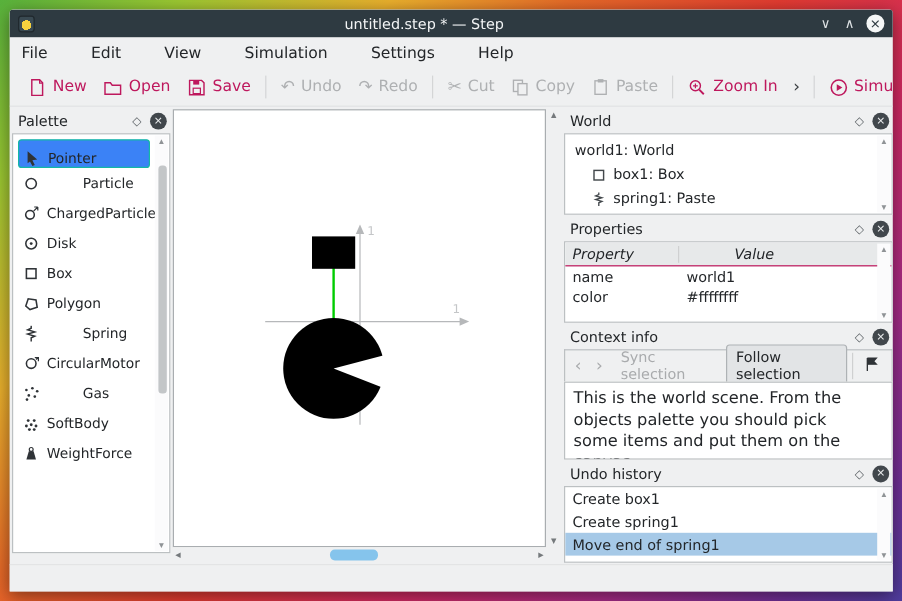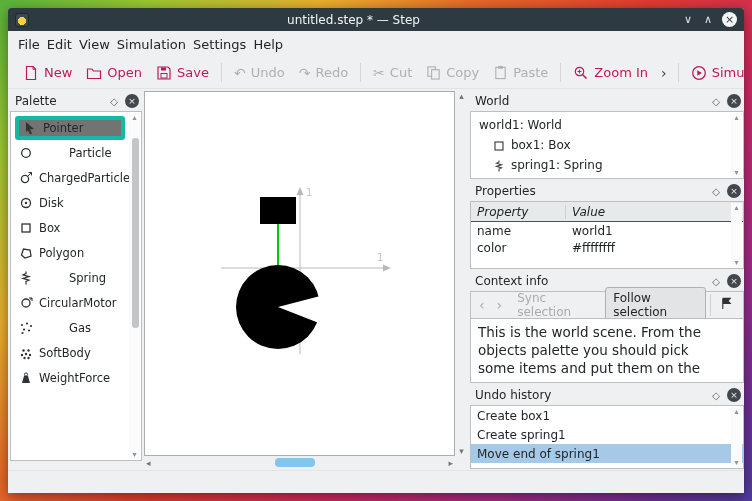--- a/index.html
+++ b/index.html
@@ -31,21 +31,21 @@
   .titlebar .title { flex: 1; text-align: center; }
   .tb-ctl { width: 20px; text-align: center; font-size: 11px; color: #dfe3e5; }
   .tb-close {
     width: 15px; height: 15px; border-radius: 50%; background: #f4f6f6; color: #2e3a41;
     display: flex; align-items: center; justify-content: center;
     font-size: 11px; line-height: 1; margin-left: 4px; flex: none;
   }
   
   .menubar {
     height: 26px; display: flex; align-items: center;
-    padding: 0 10px; gap: 7px; font-size: 13px; flex: none;
+    padding: 0 10px; gap: 36px; font-size: 13px; flex: none;
   }
   
   .toolbar {
     height: 32px; display: flex; align-items: center; padding: 0 8px;
     font-size: 13px; flex: none; border-bottom: 1px solid #e2e3e4;
   }
   .tool { display: flex; align-items: center; gap: 5px; padding: 3px 7px; color: #be185d; white-space: nowrap; }
   .tool.disabled { color: #aeb0b2; }
   .tool svg { display: block; }
   .tglyph { font-size: 14px; line-height: 1; }
@@ -65,40 +65,40 @@
   
   .pscroll { position: absolute; top: 1px; bottom: 1px; right: 1px; width: 11px; background: #fbfbfc; display: flex; flex-direction: column; align-items: center; justify-content: space-between; font-size: 8px; color: #8f9396; }
   
   .palette { left: 2px; top: 2px; width: 132px; height: 370px; }
   .pal-list { padding-top: 3px; }
   .pal-item {
     height: 24px; display: flex; align-items: center; gap: 6px;
     margin: 1px 16px 1px 4px; padding: 0 4px; font-size: 11.5px;
   }
   .pal-item.gap-before { margin-top: 0; gap: 36px; }
-  .pal-item.selected { background: #737373; border: 4px solid #14b8a6; border-radius: 3px; }
+  .pal-item.selected { background: #3b82f6; border: 1px solid #14b8a6; border-radius: 3px; align-items: flex-end; }
   .pal-item svg { flex: none; }
   .pal-thumb { position: absolute; right: 2px; top: 26px; width: 7px; height: 190px; border-radius: 3px; background: #c3c6c8; }
   
   .canvas-wrap { position: absolute; left: 136px; top: 2px; width: 324px; height: 378px; }
   .canvas-view { position: absolute; left: 0; top: 0; right: 13px; bottom: 13px; background: #fff; border: 1px solid #a9adb0; }
   .vscroll { position: absolute; right: 0; top: 0; bottom: 13px; width: 13px; background: #eff0f1; display: flex; flex-direction: column; justify-content: space-between; align-items: center; font-size: 9px; color: #75797c; }
   .hscroll { position: absolute; left: 0; bottom: 0; right: 13px; height: 13px; background: #eff0f1; display: flex; justify-content: space-between; align-items: center; font-size: 9px; color: #75797c; padding: 0 2px; }
   .hthumb { position: absolute; left: 42%; width: 13%; top: 2px; height: 9px; border-radius: 4px; background: #85c4ec; }
   
   .world   { left: 462px; top: 2px;   width: 274px; height: 88px; }
   .props   { left: 462px; top: 92px;  width: 274px; height: 88px; }
   .context { left: 462px; top: 182px; width: 274px; height: 112px; }
   .undo    { left: 462px; top: 296px; width: 274px; height: 84px; }
   .tree-row { height: 20px; display: flex; align-items: flex-end; gap: 6px; font-size: 12px; padding-left: 8px; }
   .tree-row.indent { padding-left: 22px; }
   
   .prop-head { display: flex; height: 20px; background: #e7e9ea; border-bottom: 1px solid #be185d; font-size: 12px; align-items: center; font-style: italic; }
   .prop-head .c1 { width: 95px; padding-left: 6px; border-right: 1px solid #cfd0d1; }
-  .prop-head .c2 { padding-left: 6px; }
+  .prop-head .c2 { padding-left: 6px; margin-left: 40px; }
   .prop-row { display: flex; height: 17px; font-size: 12px; align-items: center; }
   .prop-row .c1 { width: 95px; padding-left: 6px; }
   .prop-row .c2 { padding-left: 6px; }
   
   .ctx-toolbar { height: 27px; background: #eff0f1; display: flex; align-items: center; font-size: 12px; padding: 0 4px; gap: 4px; border: 1px solid #bcc0c2; border-bottom: none; }
   .nav-arrow { color: #a9abad; font-size: 14px; padding: 0 4px; }
   .ctx-btn { padding: 3px 7px; color: #a9abad; }
   .ctx-btn.active { color: #232629; background: #e2e4e6; border: 1px solid #aeb2b5; border-radius: 3px; }
   .ctx-flag { margin-left: auto; border-left: 1px solid #cfd0d1; padding: 3px 6px 3px 9px; }
   .ctx-body { flex: 1; background: #fff; border: 1px solid #bcc0c2; font-size: 13.5px; line-height: 1.32; padding: 5px 18px 4px 7px; overflow: hidden; position: relative; }
@@ -350,21 +350,21 @@
         <div class="tree-row indent">
           <svg width="12" height="12" viewBox="0 0 12 12">
               <rect x="2" y="2" width="8" height="8" fill="none" stroke="#43484c" stroke-width="1.2"></rect>
             </svg>
           <span>box1: Box</span>
         </div>
         <div class="tree-row indent">
           <svg width="12" height="12" viewBox="0 0 14 14">
               <path d="M7 0.5 V2.5 L4 3.8 L10 5.6 L4 7.4 L10 9.2 L7 10.5 V13.5" fill="none" stroke="#43484c" stroke-width="1.3"></path>
             </svg>
-          <span>spring1: Spring</span>
+          <span>spring1: Paste</span>
         </div>
         <div class="pscroll">
           <span>▴</span>
           <span>▾</span>
         </div>
       </div>
     </div>
 
     <div class="panel props">
       <div class="panel-header">

